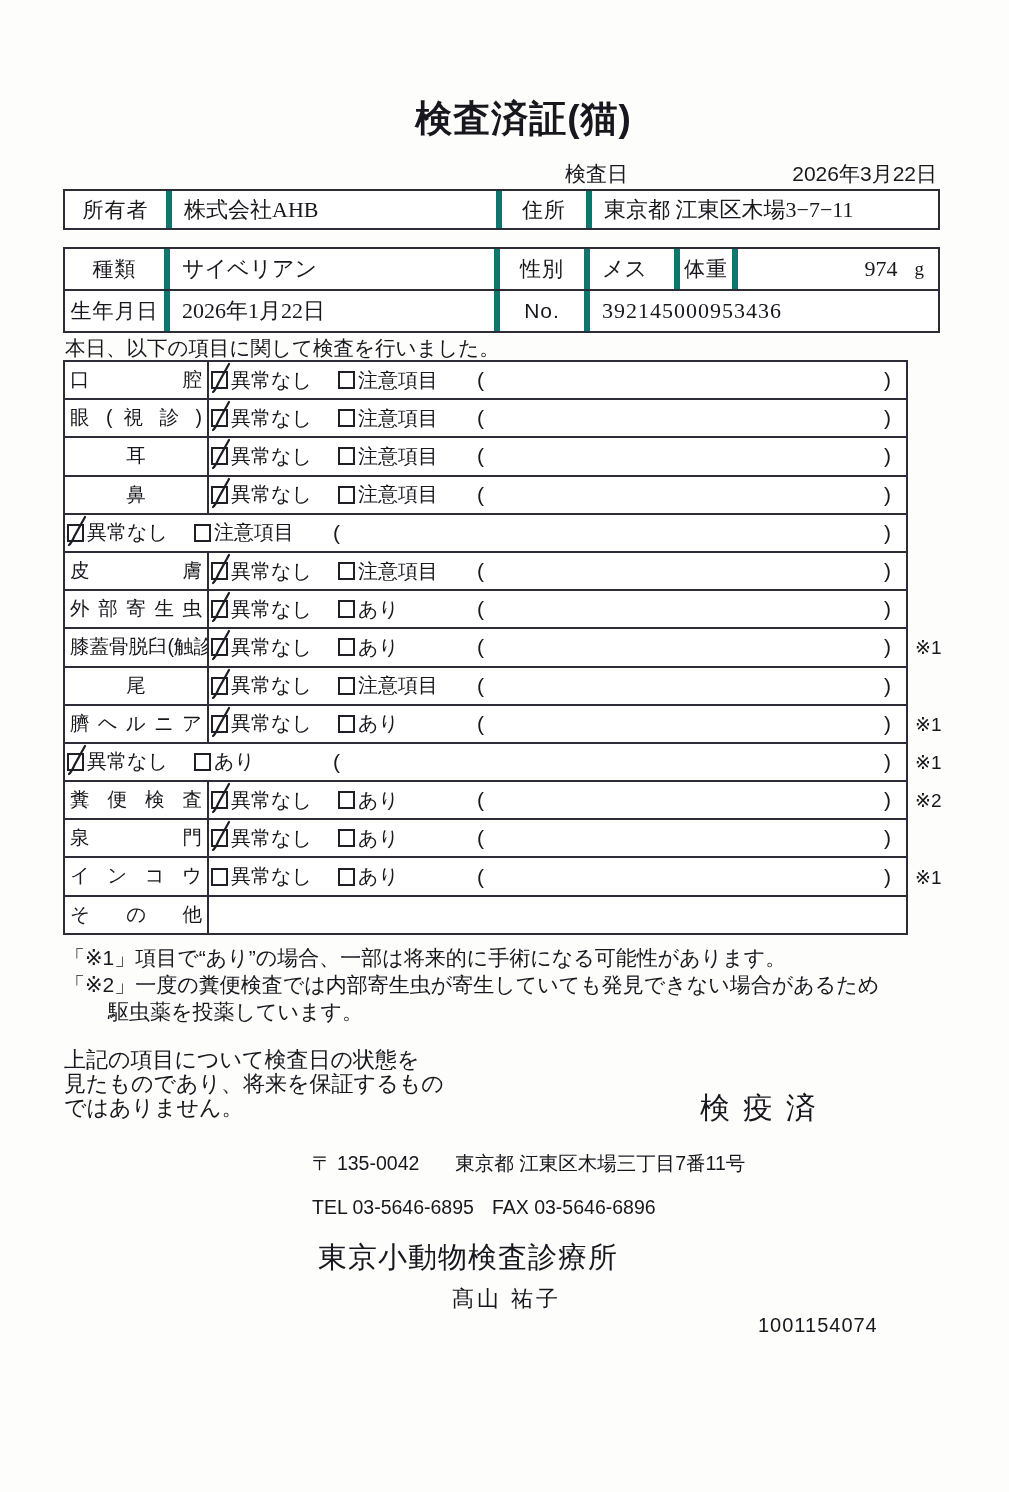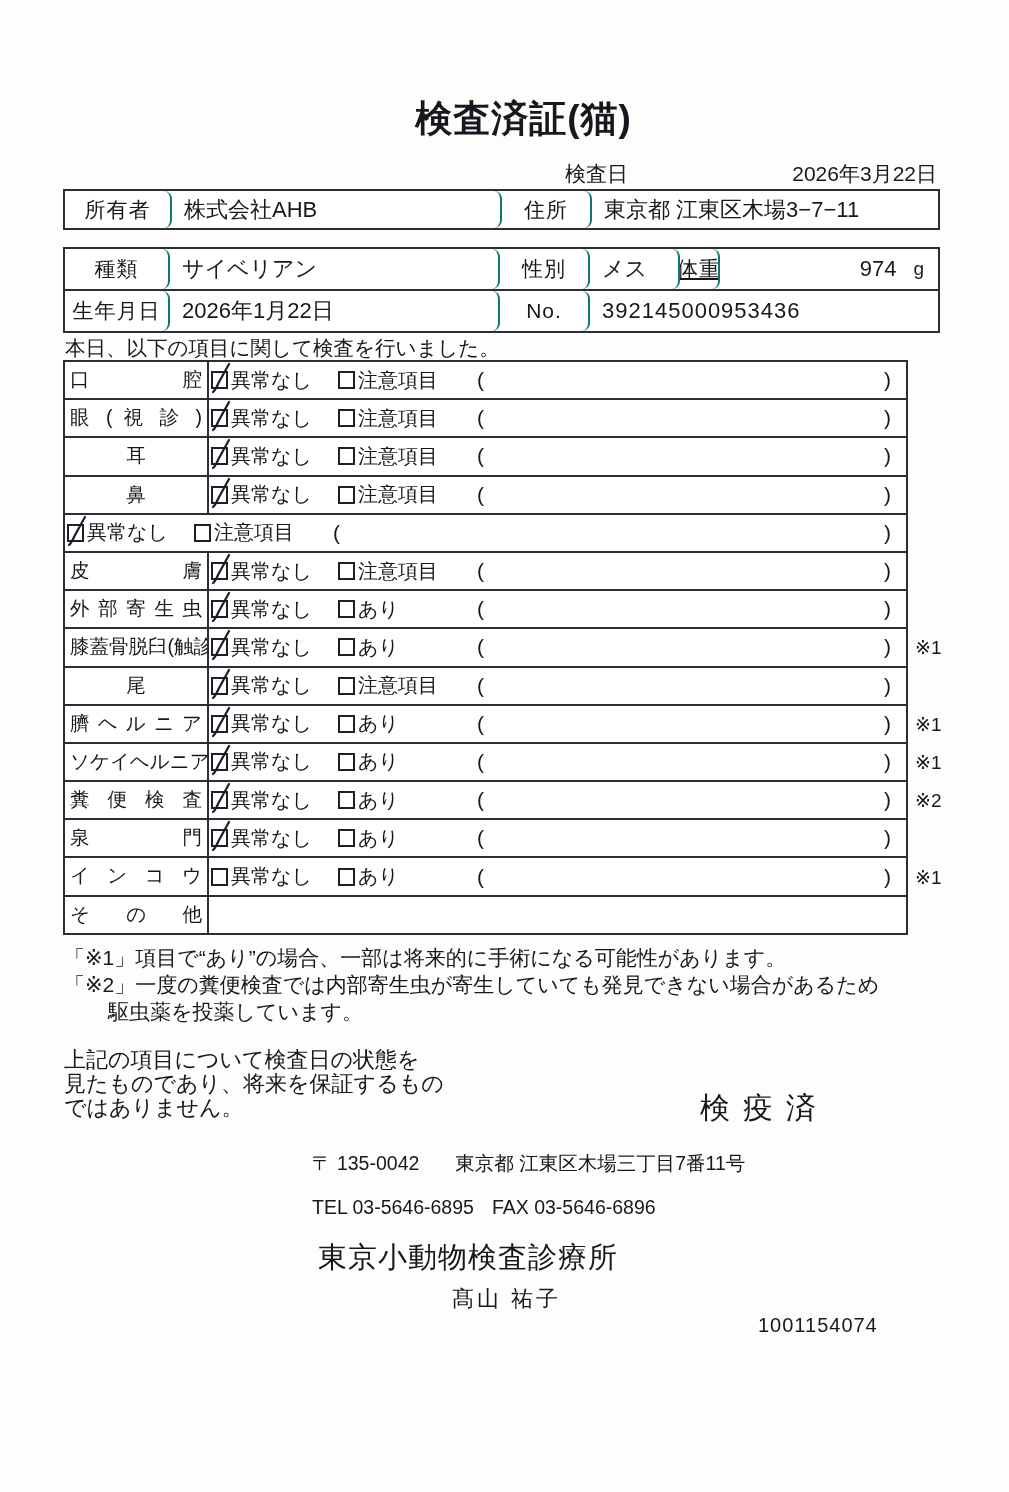--- a/index.html
+++ b/index.html
@@ -18,25 +18,25 @@
   .date-value { position:absolute; top:160px; right:72px; font-size:21px; font-weight:500; }
 
   .tbl { position:absolute; left:63px; width:877px; border:2px solid #2c2d36; box-sizing:border-box; background:#fff; }
   .owner-tbl { top:189px; height:41px; display:flex; }
   .pet-tbl { top:247px; height:86px; display:flex; flex-direction:column; }
   .pet-row { display:flex; flex:1; min-height:0;text-align:right; }
   .pet-row + .pet-row { border-top:2px solid #2c2d36; }
 
   .cell { box-sizing:border-box; display:flex; align-items:center; font-size:21px; overflow:hidden; white-space:nowrap; }
   .cell.lab { justify-content:center; letter-spacing:1px; font-weight:500; }
-  .cell.val { padding-left:12px; font-size:22px; font-weight:500; }
-  .bR { border-right:2px solid #0f766e;border-radius:8px; }
+  .cell.val { padding-left:12px; font-size:22px; font-weight:500;font-family:Liberation Serif, serif; }
+  .bR { border-right:6px solid #0f766e; }
   .w105 { width:105px; flex:none; } .w107 { width:107px; flex:none; }
   .w330 { width:330px; flex:none; } .w90 { width:90px; flex:none; }
-  .w58 { width:40px; flex:none;text-decoration:underline; } .grow { flex:1; }
+  .w58 { width:58px; flex:none; } .grow { flex:1; }
   .weight-val { justify-content:flex-end; padding-right:14px;border-radius:9px; }
   .weight-unit { font-size:19px; margin-left:17px; }
   .no-val { letter-spacing:1px; }
 
   .intro { position:absolute; top:334px; left:65px; font-size:20.5px; font-weight:500; }
 
   .exam-tbl { position:absolute; top:360px; left:63px; width:845px; border:2px solid #2c2d36; box-sizing:border-box; background:#fff; }
   .exam-row { display:flex; height:36.2px; border-bottom:2px solid #2c2d36; position:relative; }
   .exam-row:last-child { border-bottom:none; }
   .item-cell {
@@ -311,21 +311,20 @@
         <span class="box"></span>
         <span class="opt-text opt2-text">あり</span>
       </span>
       <span class="paren open">(</span>
       <span class="paren close">)</span>
     </div>
     <span class="row-ref">※1</span>
   </div>
 
   <div class="exam-row">
-    <div class="item-cell">ソケイヘルニア</div>
     <div class="row-body">
       <span class="opt opt1">
         <span class="box">
           <svg class="tick" width="22" height="34" viewBox="0 0 22 34" xmlns="http://www.w3.org/2000/svg">
             <path d="M3 30 Q5.5 28 8.5 21 L19 2" fill="none" stroke="#1c1c24" stroke-width="2.2" stroke-linecap="round"></path>
           </svg>
         </span>
         <span class="opt-text ok-text">異常なし</span>
       </span>
       <span class="opt opt2">

